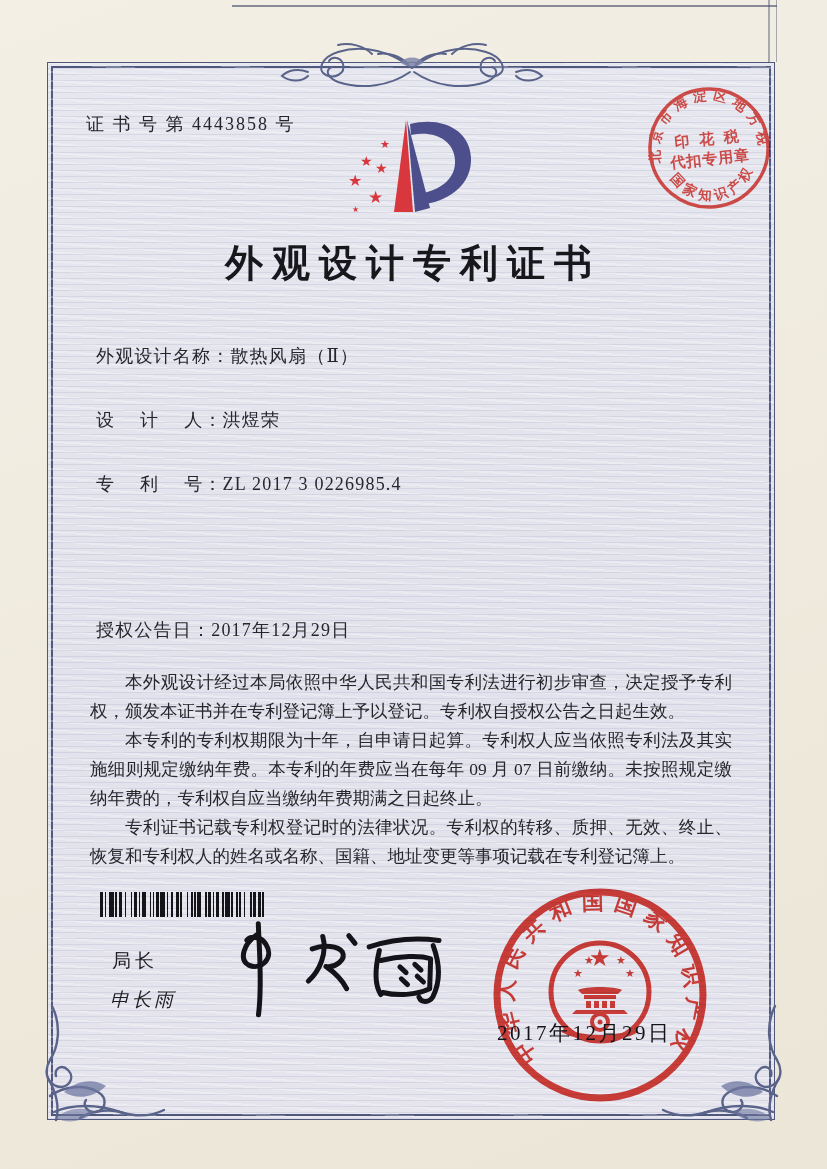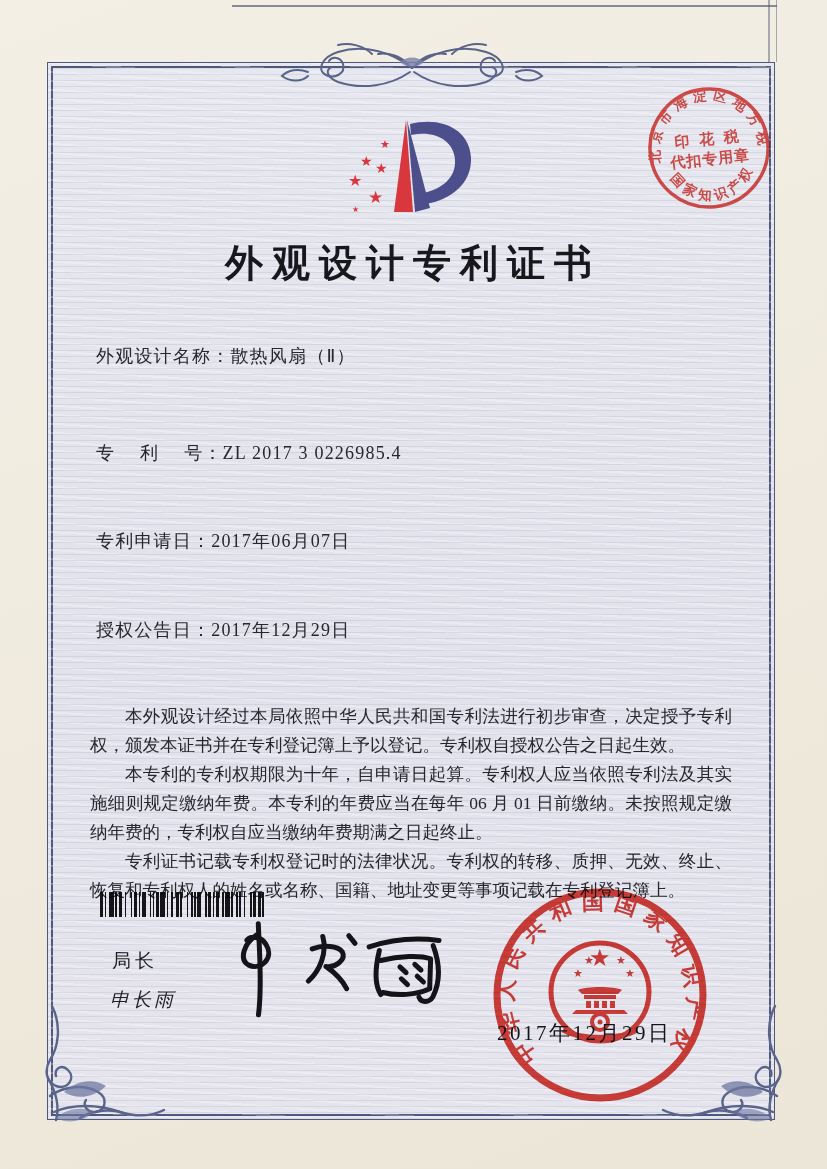--- a/index.html
+++ b/index.html
@@ -20,22 +20,22 @@
        pointer-events:none;}
 
   .ornament{position:absolute;color:#5a6389;}
   svg{display:block;}
 
   .cert-no{position:absolute;left:86px;top:112px;font-size:18px;letter-spacing:2px;color:#24242a;z-index:3;}
   .logo{position:absolute;left:338px;top:116px;width:160px;height:104px;z-index:3;}
   .title{position:absolute;left:47px;top:238px;width:732px;text-align:center;font-size:38px;font-weight:700;
          letter-spacing:9px;color:#17171c;z-index:3;}
 
-  .field-row{position:absolute;left:96px;font-size:18px;color:#26262c;letter-spacing:1.2px;z-index:3;white-space:nowrap;font-family:Liberation Serif, serif;}
-  .body-text{position:absolute;left:90px;top:702px;width:642px;font-size:17.5px;line-height:29px;color:#26262c;
+  .field-row{position:absolute;left:96px;font-size:18px;color:#26262c;letter-spacing:1.2px;z-index:3;white-space:nowrap;}
+  .body-text{position:absolute;left:90px;top:668px;width:642px;font-size:17.5px;line-height:29px;color:#26262c;
              text-align:justify;z-index:3;}
   .body-text p{margin:0;text-indent:2em;}
 
   .barcode{position:absolute;left:100px;top:892px;width:212px;height:25px;display:flex;align-items:stretch;
            mix-blend-mode:multiply;z-index:3;}
   .barcode .bar{height:100%;background:#17171a;}
   .barcode .gap{height:100%;}
 
   .director{position:absolute;left:112px;top:948px;font-size:19px;color:#1d1d22;letter-spacing:4px;z-index:3;}
   .director-name{position:absolute;left:110px;top:987px;font-size:19px;color:#1d1d22;letter-spacing:3px;z-index:3;font-style:italic;}
@@ -98,47 +98,48 @@
           <path d="M18,112 C36,104 62,104 84,112 C100,117 116,116 128,110"></path>
           <path d="M12,78 C20,92 24,106 20,120"></path>
           <path d="M44,118 C56,110 76,108 90,114"></path>
         </g>
         <path d="M28,92 C40,80 58,78 70,86 C58,98 40,100 28,92 Z" fill="#6d77a0" opacity=".75"></path>
         <path d="M20,118 C30,108 48,106 58,112 C48,122 30,124 20,118 Z" fill="#6d77a0" opacity=".6"></path>
       </g>
     </svg>
   </div>
 
+  <div class="cert-no">证 书 号 第 4443858 号</div>
 
   <div class="logo">
     <svg width="160" height="104" viewBox="0 0 160 104">
       <path d="M68,4 L56,96 L75,96 Z" fill="#d8373e"></path>
       <path d="M69,4 L77,96 L92,92 Z" fill="#4c4f8b"></path>
       <path d="M72,8 C104,0 132,14 133,42 C134,68 112,84 88,88 L85,77 C104,73 118,62 117,44 C116,24 96,14 73,19 Z" fill="#4c4f8b"></path>
       <g fill="#d8373e" font-family="'DejaVu Sans',sans-serif">
         <text x="42" y="32" font-size="11">★</text>
         <text x="22" y="50" font-size="14">★</text>
         <text x="37" y="57" font-size="14">★</text>
         <text x="10" y="70" font-size="16">★</text>
         <text x="30" y="87" font-size="17">★</text>
         <text x="14" y="96" font-size="8">★</text>
       </g>
     </svg>
   </div>
 
   <div class="title">外观设计专利证书</div>
 
   <div class="field-row" style="top:344px;"><span>外观设计名称</span><span>：</span><span>散热风扇（Ⅱ）</span></div>
-  <div class="field-row" style="top:441px;"><span>专　 利　 号</span><span>：</span><span>ZL 2017 3 0226985.4</span></div>
-  <div class="field-row" style="top:529px;"><span>专利申请日</span><span>：</span><span>2017年06月07日</span></div>
+  <div class="field-row" style="top:408px;"><span>设　 计　 人</span><span>：</span><span>洪煜荣</span></div>
+  <div class="field-row" style="top:472px;"><span>专　 利　 号</span><span>：</span><span>ZL 2017 3 0226985.4</span></div>
   <div class="field-row" style="top:618px;"><span>授权公告日</span><span>：</span><span>2017年12月29日</span></div>
 
   <div class="body-text">
     <p>本外观设计经过本局依照中华人民共和国专利法进行初步审查，决定授予专利权，颁发本证书并在专利登记簿上予以登记。专利权自授权公告之日起生效。</p>
-    <p>本专利的专利权期限为十年，自申请日起算。专利权人应当依照专利法及其实施细则规定缴纳年费。本专利的年费应当在每年 06 月 01 日前缴纳。未按照规定缴纳年费的，专利权自应当缴纳年费期满之日起终止。</p>
+    <p>本专利的专利权期限为十年，自申请日起算。专利权人应当依照专利法及其实施细则规定缴纳年费。本专利的年费应当在每年 09 月 07 日前缴纳。未按照规定缴纳年费的，专利权自应当缴纳年费期满之日起终止。</p>
     <p>专利证书记载专利权登记时的法律状况。专利权的转移、质押、无效、终止、恢复和专利权人的姓名或名称、国籍、地址变更等事项记载在专利登记簿上。</p>
   </div>
 
   <div class="barcode" id="barcode">
       <div class="bar" style="width: 3.1px;"></div>
       <div class="gap" style="width: 1.55px;"></div>
       <div class="bar" style="width: 1.55px;"></div>
       <div class="gap" style="width: 3.1px;"></div>
       <div class="bar" style="width: 4.65px;"></div>
       <div class="gap" style="width: 1.55px;"></div>

